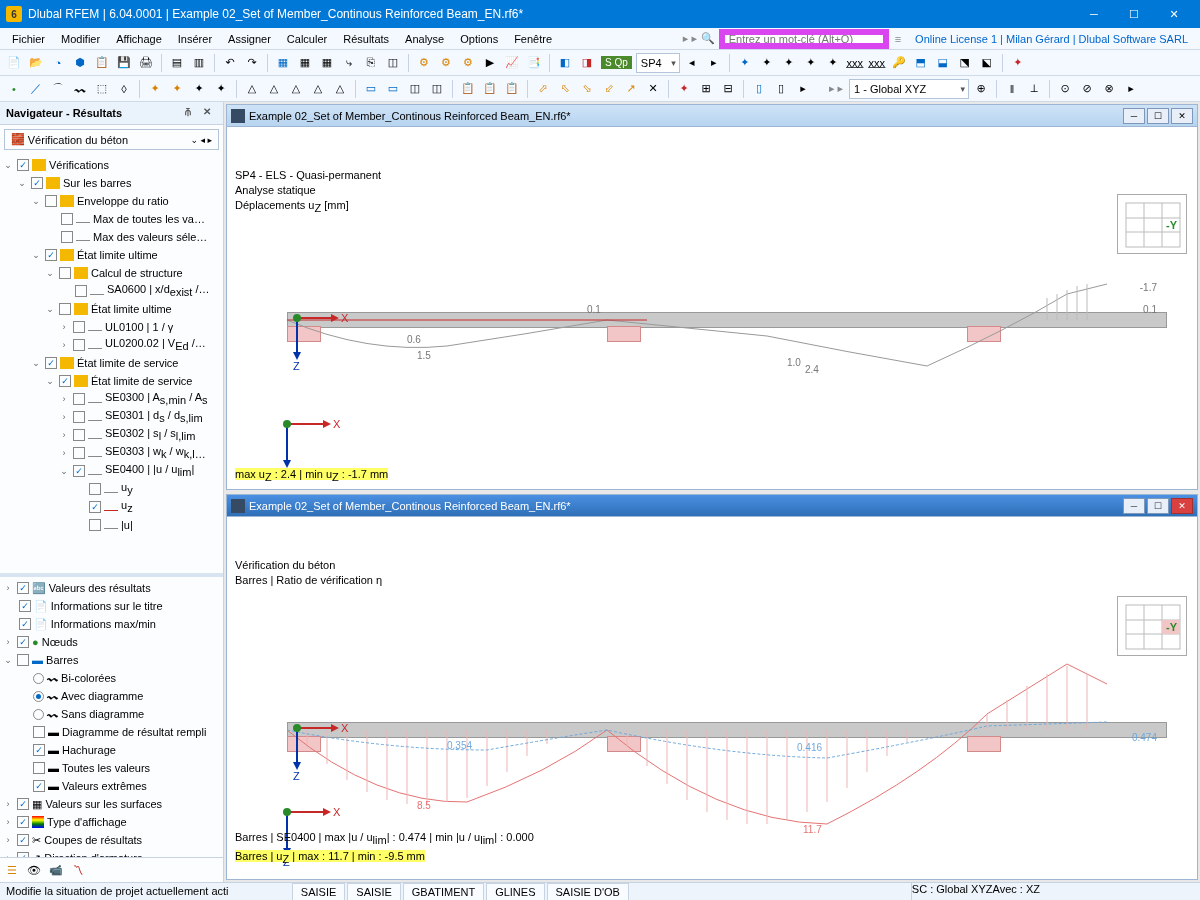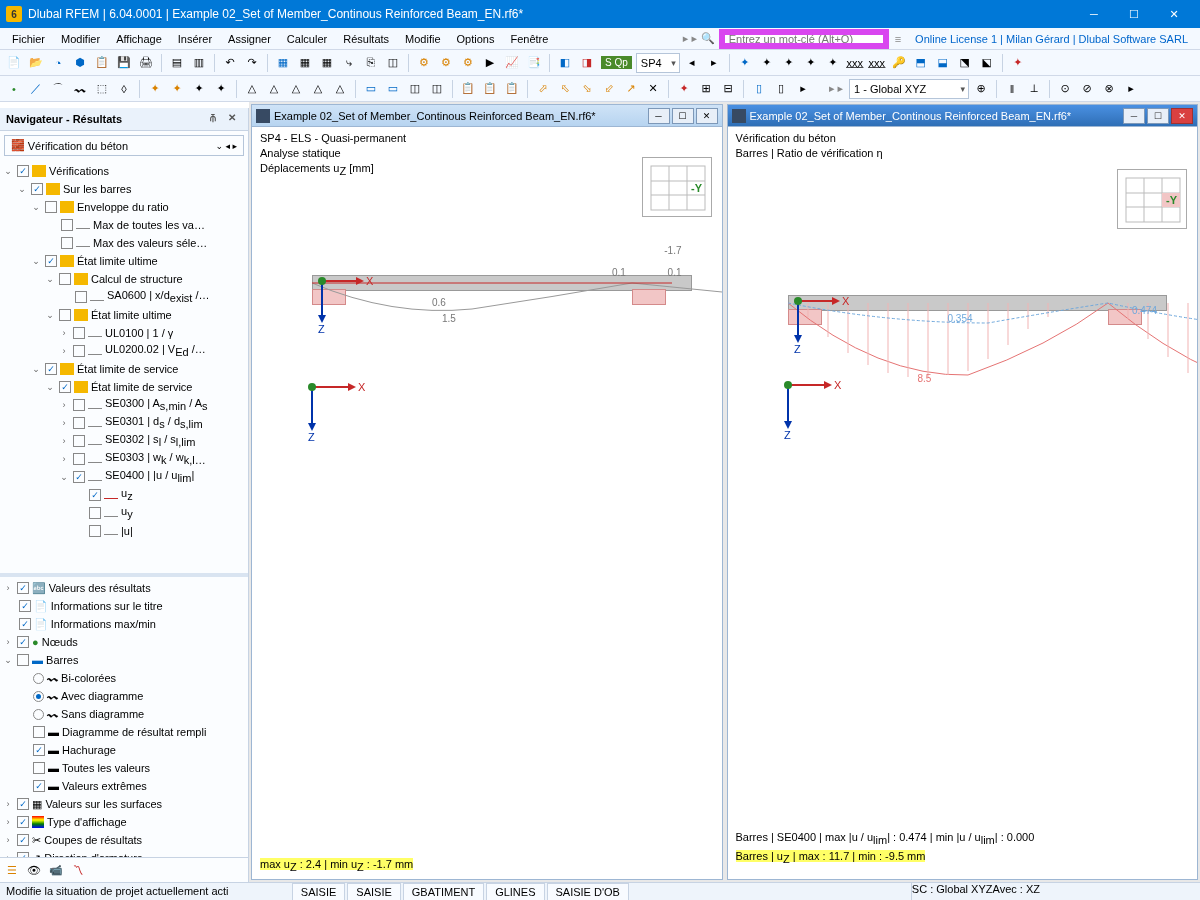--- a/index.html
+++ b/index.html
@@ -17,49 +17,49 @@
 .toolbar{background:#f4f9ff;height:26px;display:flex;align-items:center;padding:0 4px;border-bottom:1px solid #d0d9e8;gap:2px;overflow:hidden;}
 .tbtn{width:20px;height:20px;display:flex;align-items:center;justify-content:center;cursor:pointer;border:1px solid transparent;font-size:11px;}
 .tsep{width:1px;height:18px;background:#c7d3e3;margin:0 3px;}
 .tcombo{border:1px solid #b5c5d9;background:#fff;height:20px;padding:0 16px 0 4px;display:flex;align-items:center;position:relative;}
 .tcombo::after{content:"▾";position:absolute;right:3px;font-size:9px;color:#555;}
 .green{color:#2a8a2a;}
 .blue{color:#0068c6;}
 .red{color:#c62828;}
 .orange{color:#d98200;}
 .main{flex:1;display:flex;overflow:hidden;}
-.nav{width:249px;border-right:1px solid #c7d3e3;display:flex;flex-direction:column;background:#fbfdff;margin-top:6px;}
+.nav{width:224px;border-right:1px solid #c7d3e3;display:flex;flex-direction:column;background:#fbfdff;}
 .nav-title{background:#eaf2fb;border-bottom:1px solid #c7d3e3;padding:4px 6px;font-weight:600;display:flex;align-items:center;}
 .nav-title .sp{flex:1;}
 .nav-title .pin{width:14px;height:14px;cursor:pointer;font-size:10px;color:#555;margin-left:4px;}
 .nav-combo{border:1px solid #b5c5d9;margin:4px;padding:3px 6px;display:flex;align-items:center;}
 .nav-combo .sp{flex:1;}
 .tree{flex:1;overflow:auto;padding:2px;}
 .trow{display:flex;align-items:center;height:18px;white-space:nowrap;}
 .twist{width:12px;text-align:center;cursor:pointer;color:#666;font-size:9px;}
 .chk{width:12px;height:12px;border:1px solid #888;margin:0 3px;display:inline-flex;align-items:center;justify-content:center;font-size:9px;cursor:pointer;}
 .chk.on::after{content:"✓";color:#0068c6;}
 .ticon{width:14px;height:12px;margin-right:3px;display:inline-block;}
 .ticon.bar{background:linear-gradient(#f5b800,#f5b800);}
 .ticon.dash{border-top:1px solid #888;height:1px;margin-top:6px;}
 .ticon.redline{border-top:1px solid #c62828;height:1px;margin-top:6px;}
 .trow .lbl{overflow:hidden;text-overflow:ellipsis;}
 .rad{width:11px;height:11px;border:1px solid #888;border-radius:50%;margin:0 3px;display:inline-flex;align-items:center;justify-content:center;}
 .rad.on::after{content:"";width:5px;height:5px;background:#0068c6;border-radius:50%;}
 .nav-divider{height:4px;background:#d9e4f1;cursor:row-resize;}
 .nav-bottom{border-top:1px solid #c7d3e3;padding:2px;display:flex;gap:2px;}
-.viewarea{flex:1;display:flex;flex-direction:row;background:#e8e8e8;}
+.viewarea{flex:1;display:flex;flex-direction:column;background:#e8e8e8;}
 .vwin{flex:1;margin:2px;background:#fff;border:1px solid #9db6d3;display:flex;flex-direction:column;}
 .vwin-title{background:linear-gradient(#cfe3f7,#b7d4f0);height:22px;display:flex;align-items:center;padding:0 4px;border-bottom:1px solid #9db6d3;}
 .vwin-title.active{background:linear-gradient(#4a90e2,#2f6fb6);color:#fff;}
 .vwin-title .vicon{width:14px;height:14px;background:#374a63;margin-right:4px;}
 .vwin-title .vt{flex:1;font-size:11px;}
 .vwin-title .vbtn{width:22px;height:16px;border:1px solid #7d98b8;margin-left:2px;display:flex;align-items:center;justify-content:center;font-size:9px;background:#e8eff8;cursor:pointer;}
 .vwin-title.active .vbtn{background:#e8eff8;color:#333;}
-.vbody{flex:1;position:relative;background:#fff;overflow:hidden;}
+.vbody{flex:1;position:relative;background:#fff;overflow:hidden;margin-top:37px;}
 .vtext{position:absolute;left:8px;top:4px;line-height:15px;}
 .axes-widget{position:absolute;right:10px;width:70px;height:60px;border:1px solid #aaa;}
 .beam{position:absolute;left:60px;right:30px;height:16px;background:#c9c9c9;border:1px solid #999;}
 .support{position:absolute;width:34px;height:16px;background:#f2c6c6;border:1px solid #d48a8a;}
 .lbl-sm{position:absolute;font-size:10px;color:#777;}
 .hl{background:#ffff66;}
 .axis{position:absolute;}
 .tabsrow{display:flex;border-top:1px solid #c7d3e3;background:#eef4fb;justify-content:flex-end;}
 .tabsrow .stat{flex:1;padding:2px 6px;}
 .tabsrow .tab{border:1px solid #c7d3e3;border-bottom:none;padding:2px 8px;margin-right:2px;background:#f8fbff;cursor:pointer;}
@@ -79,21 +79,21 @@
 </div>
 
 <div class="menubar">
   <div class="mitem">Fichier</div>
   <div class="mitem">Modifier</div>
   <div class="mitem">Affichage</div>
   <div class="mitem">Insérer</div>
   <div class="mitem">Assigner</div>
   <div class="mitem">Calculer</div>
   <div class="mitem">Résultats</div>
-  <div class="mitem">Modifie</div>
+  <div class="mitem">Analyse</div>
   <div class="mitem">Options</div>
   <div class="mitem">Fenêtre</div>
   <div class="spacer"></div>
   <span style="color:#888;margin-right:4px">▸ ▸</span>
   <span style="color:#888;margin-right:4px">🔍</span>
   <input class="search" placeholder="Entrez un mot-clé (Alt+Q)" style="">
   <span style="margin:0 6px;color:#888">≡</span>
   <div class="license">Online License 1 | Milan Gérard | Dlubal Software SARL</div>
 </div>
 
@@ -321,28 +321,28 @@
           <span class="ticon dash"></span>
           <span class="lbl"><span>SE0303 | w</span><sub>k</sub><span> / w</span><sub>k,l…</sub></span>
         </div>
       <div class="trow" style="padding-left:56px">
           <span class="twist">⌄</span>
           <span class="chk on"></span>
           <span class="ticon dash"></span>
           <span class="lbl"><span>SE0400 | |u / u</span><sub>lim</sub><span>|</span></span>
         </div>
       <div class="trow" style="padding-left:84px">
+          <span class="chk"></span>
+          <span class="ticon dash"></span>
+          <span class="lbl"><span>u</span><sub>y</sub></span>
+        </div>
+      <div class="trow" style="padding-left:84px">
           <span class="chk on"></span>
           <span class="ticon redline"></span>
           <span class="lbl"><span>u</span><sub>z</sub></span>
-        </div>
-      <div class="trow" style="padding-left:84px">
-          <span class="chk"></span>
-          <span class="ticon dash"></span>
-          <span class="lbl"><span>u</span><sub>y</sub></span>
         </div>
       <div class="trow" style="padding-left:84px">
           <span class="chk"></span>
           <span class="ticon dash"></span>
           <span class="lbl">|u|</span>
         </div>
     </div>
     <div class="nav-divider"></div>
     <div class="tree" style="flex:0 0 280px">
       <div class="trow"><span class="twist">›</span><span class="chk on"></span><span>🔤</span>&nbsp;<span class="lbl">Valeurs des résultats</span></div>

